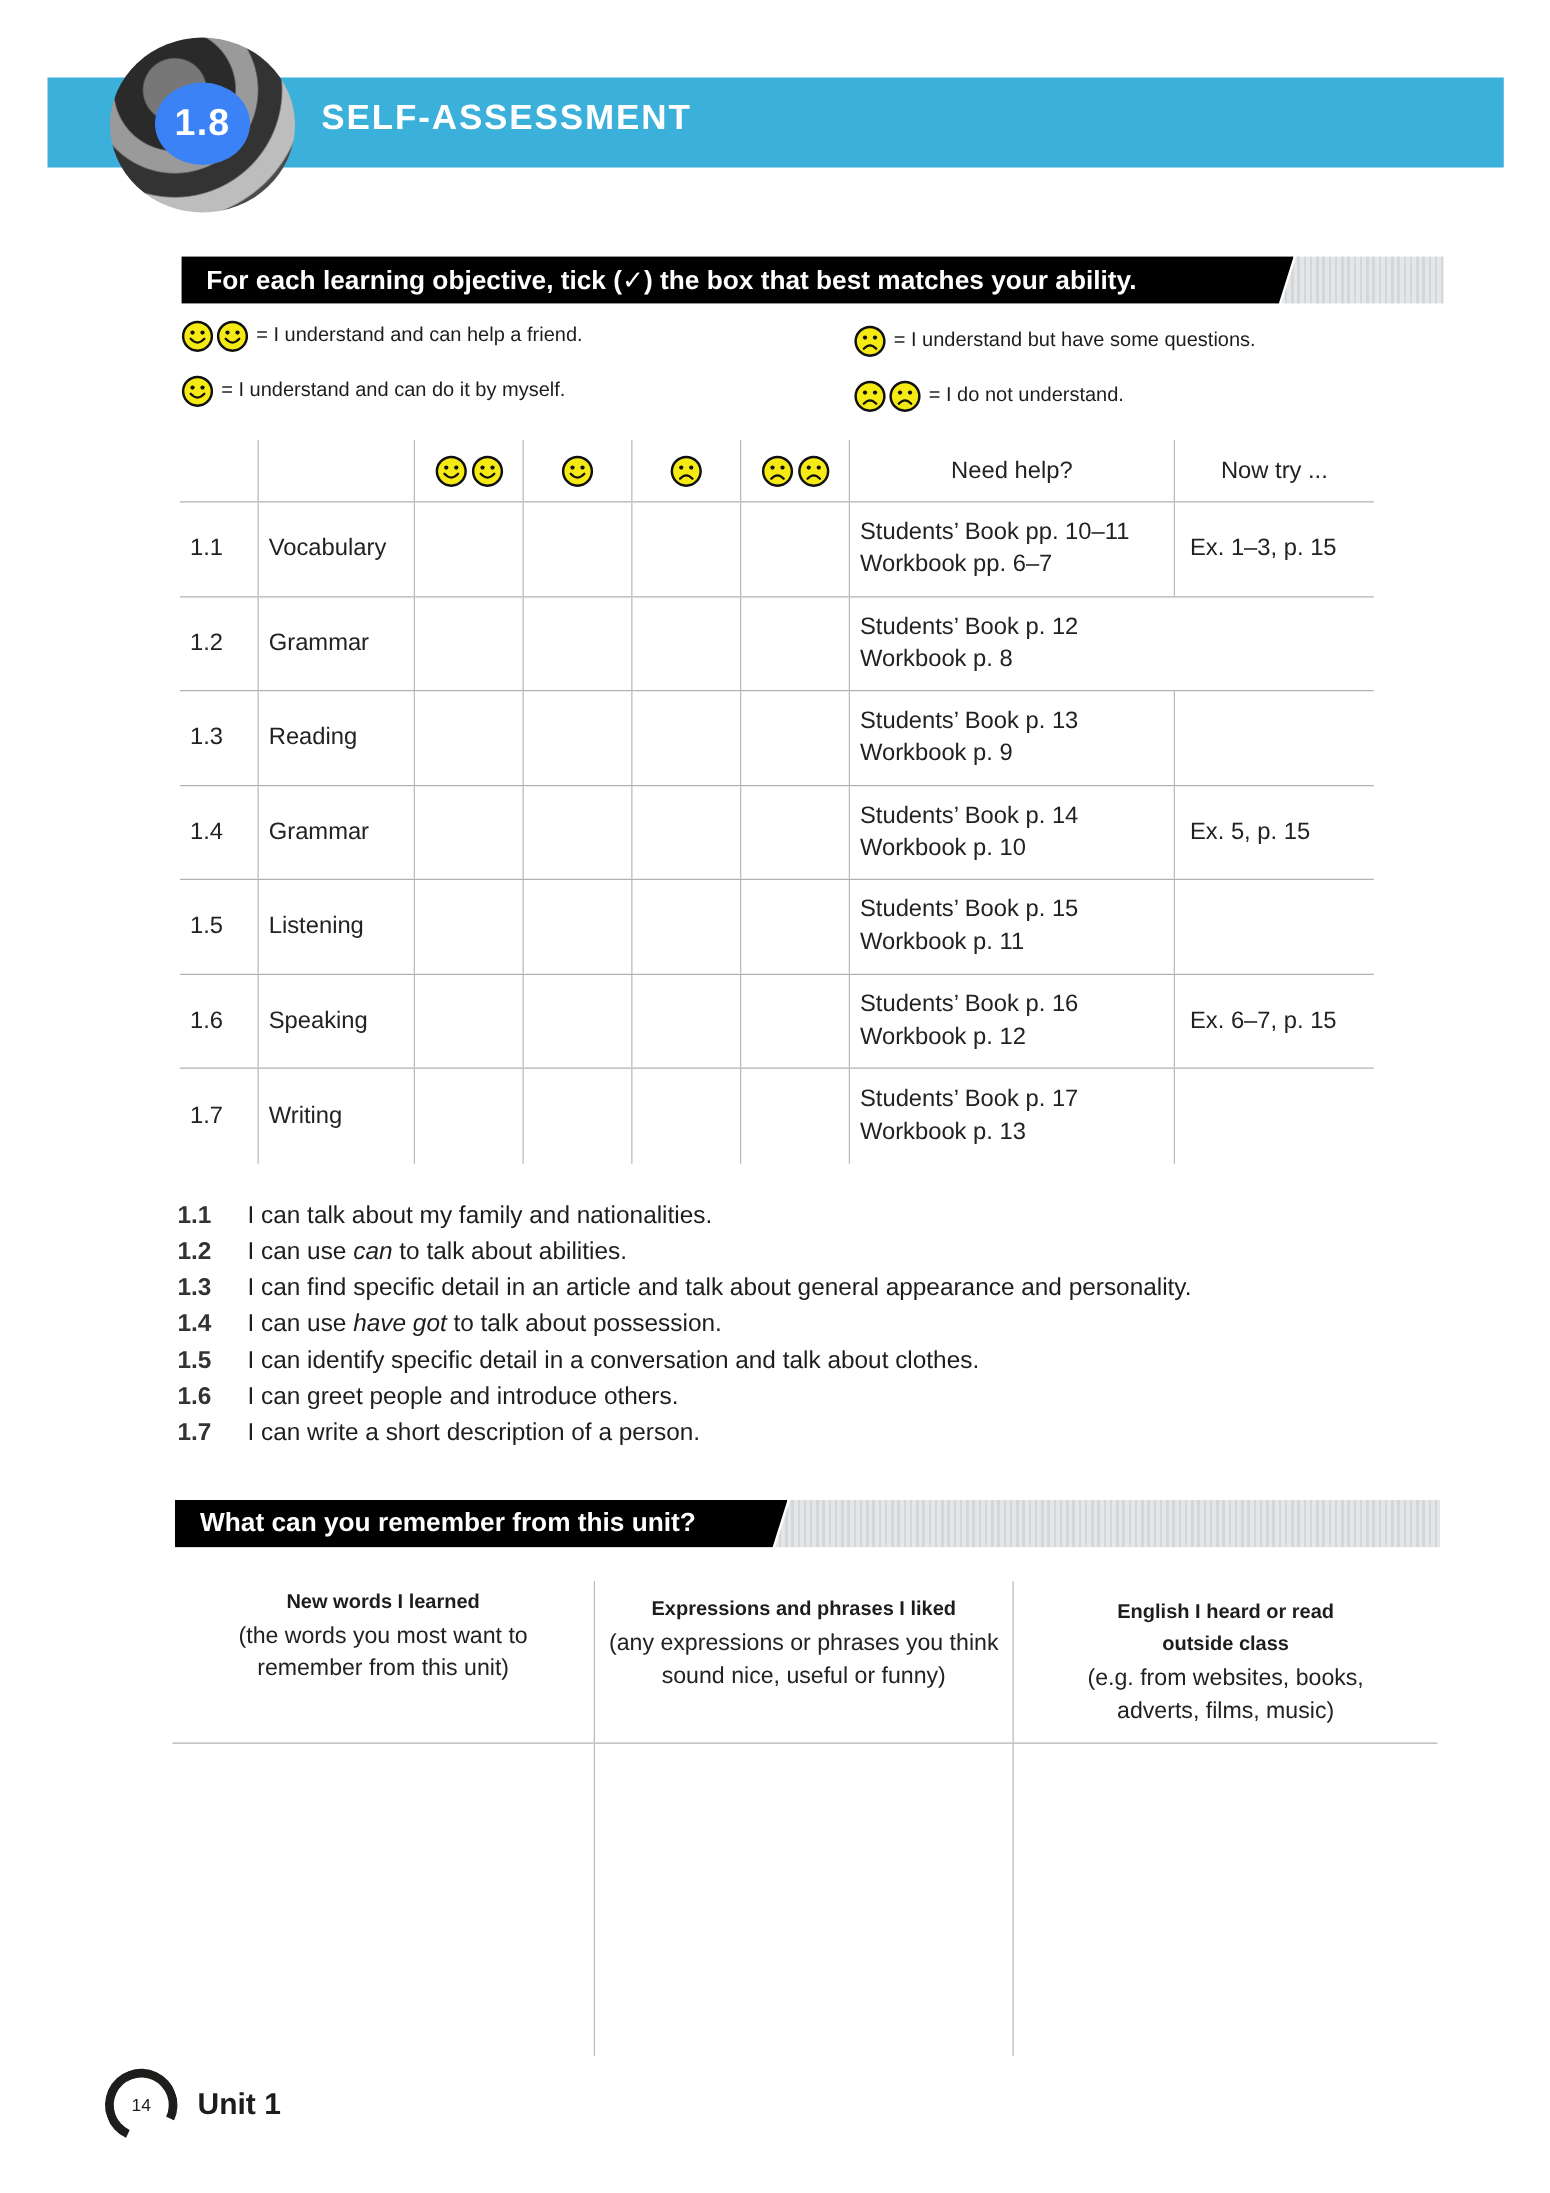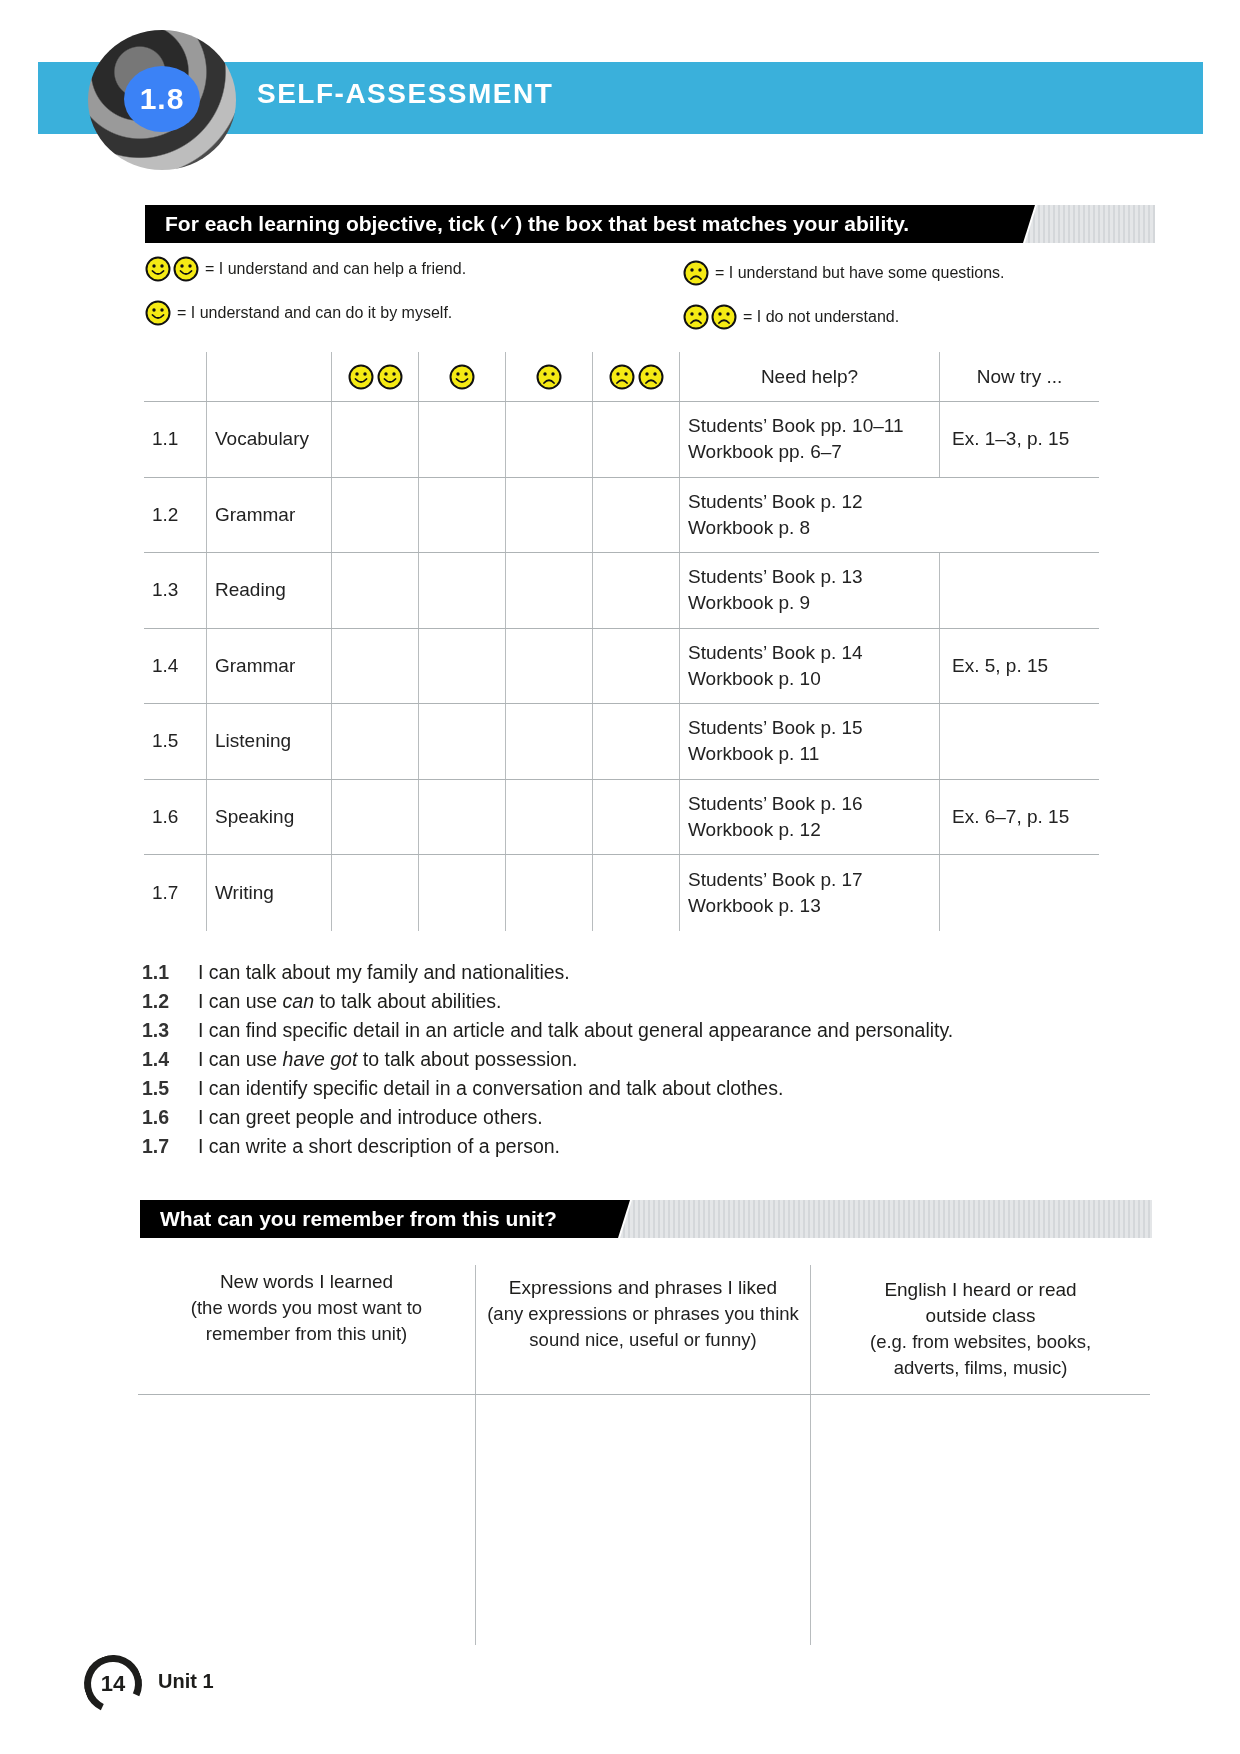--- a/index.html
+++ b/index.html
@@ -49,29 +49,29 @@
   .objective { display: flex; }
   .objective .o-num { width: 56px; font-weight: bold; color: #333; }
   .objective em { font-style: italic; }
 
   
   .remember { position: absolute; left: 138px; top: 1265px; width: 1012px; }
   .rem-head { display: grid; grid-template-columns: 337px 335px 340px; height: 130px; border-bottom: 1.5px solid #aeb3b5; }
   .rem-body { display: grid; grid-template-columns: 337px 335px 340px; height: 250px; }
   .rem-col { border-left: 1px solid #b8bcbe; text-align: center; font-size: 18.5px; line-height: 26px; padding-top: 4px; }
   .rem-col:first-child { border-left: none; }
-  .rem-col .title { font-weight: normal; font-size: 19px; display: block; }
+  .rem-col .title { font-weight: bold; font-size: 16px; display: block; }
   .rem-col .sub { display: block; color: #222; }
 
   
   .page-num { position: absolute; left: 84px; top: 1655px; width: 58px; height: 58px; border-radius: 50%; border: 7px solid #1d1d1b;
     border-bottom-color: transparent; transform: rotate(-20deg); }
   .page-num-text { position: absolute; left: 84px; top: 1655px; width: 58px; height: 58px; display: flex; align-items: center; justify-content: center;
-    font-weight: bold; font-size: 22px; }
-  .unit-label { position: absolute; left: 158px; top: 1670px; font-size: 20px; font-weight: bold; }
+    font-weight: normal; font-size: 14px; }
+  .unit-label { position: absolute; left: 158px; top: 1670px; font-size: 24px; font-weight: bold; }
 </style>
 </head>
 <body>
 
 <svg width="0" height="0" style="position:absolute">
   <defs>
     <symbol id="face-happy" viewBox="0 0 26 26">
       <circle cx="13" cy="13" r="11.5" fill="#f5ea14" stroke="#111" stroke-width="2"></circle>
       <circle cx="9" cy="10" r="1.7" fill="#111"></circle>
       <circle cx="17" cy="10" r="1.7" fill="#111"></circle>

